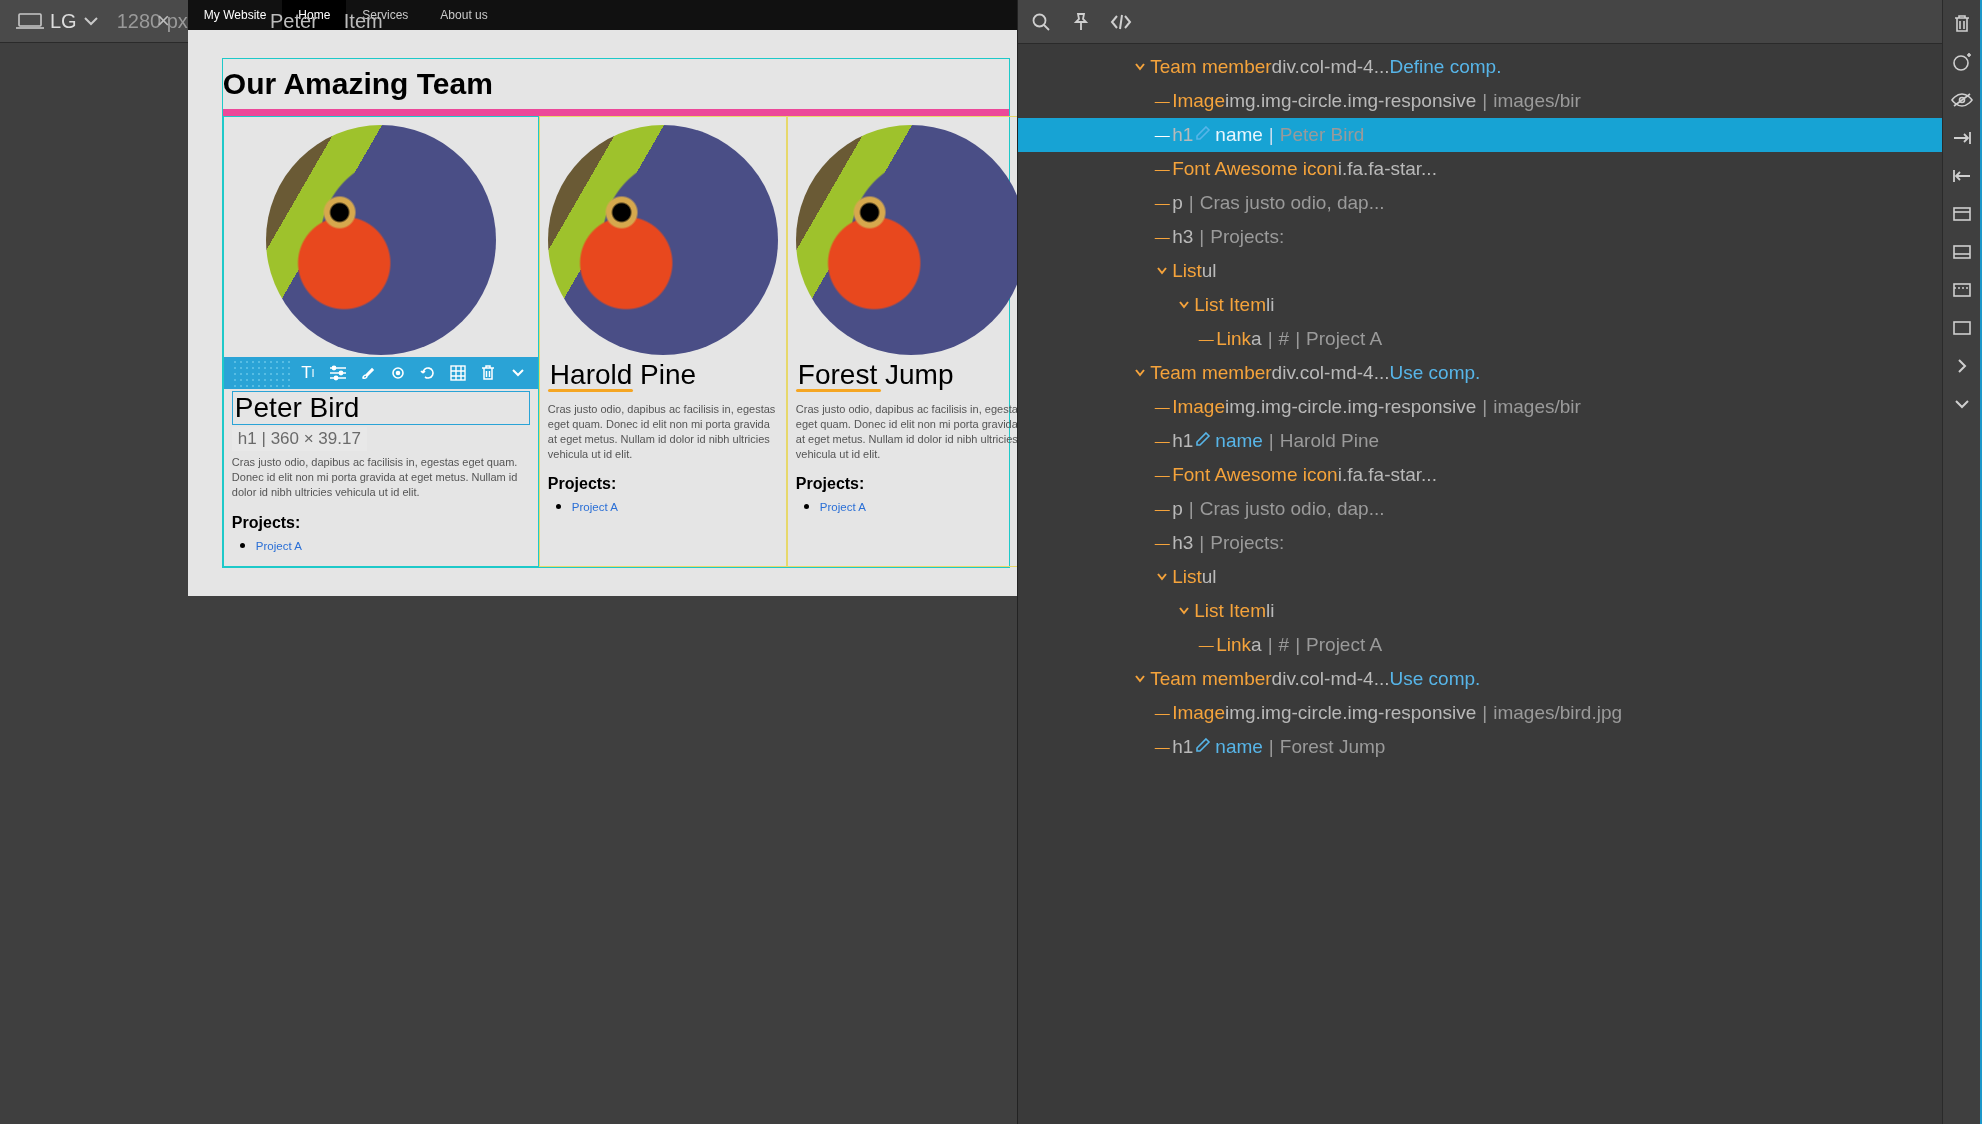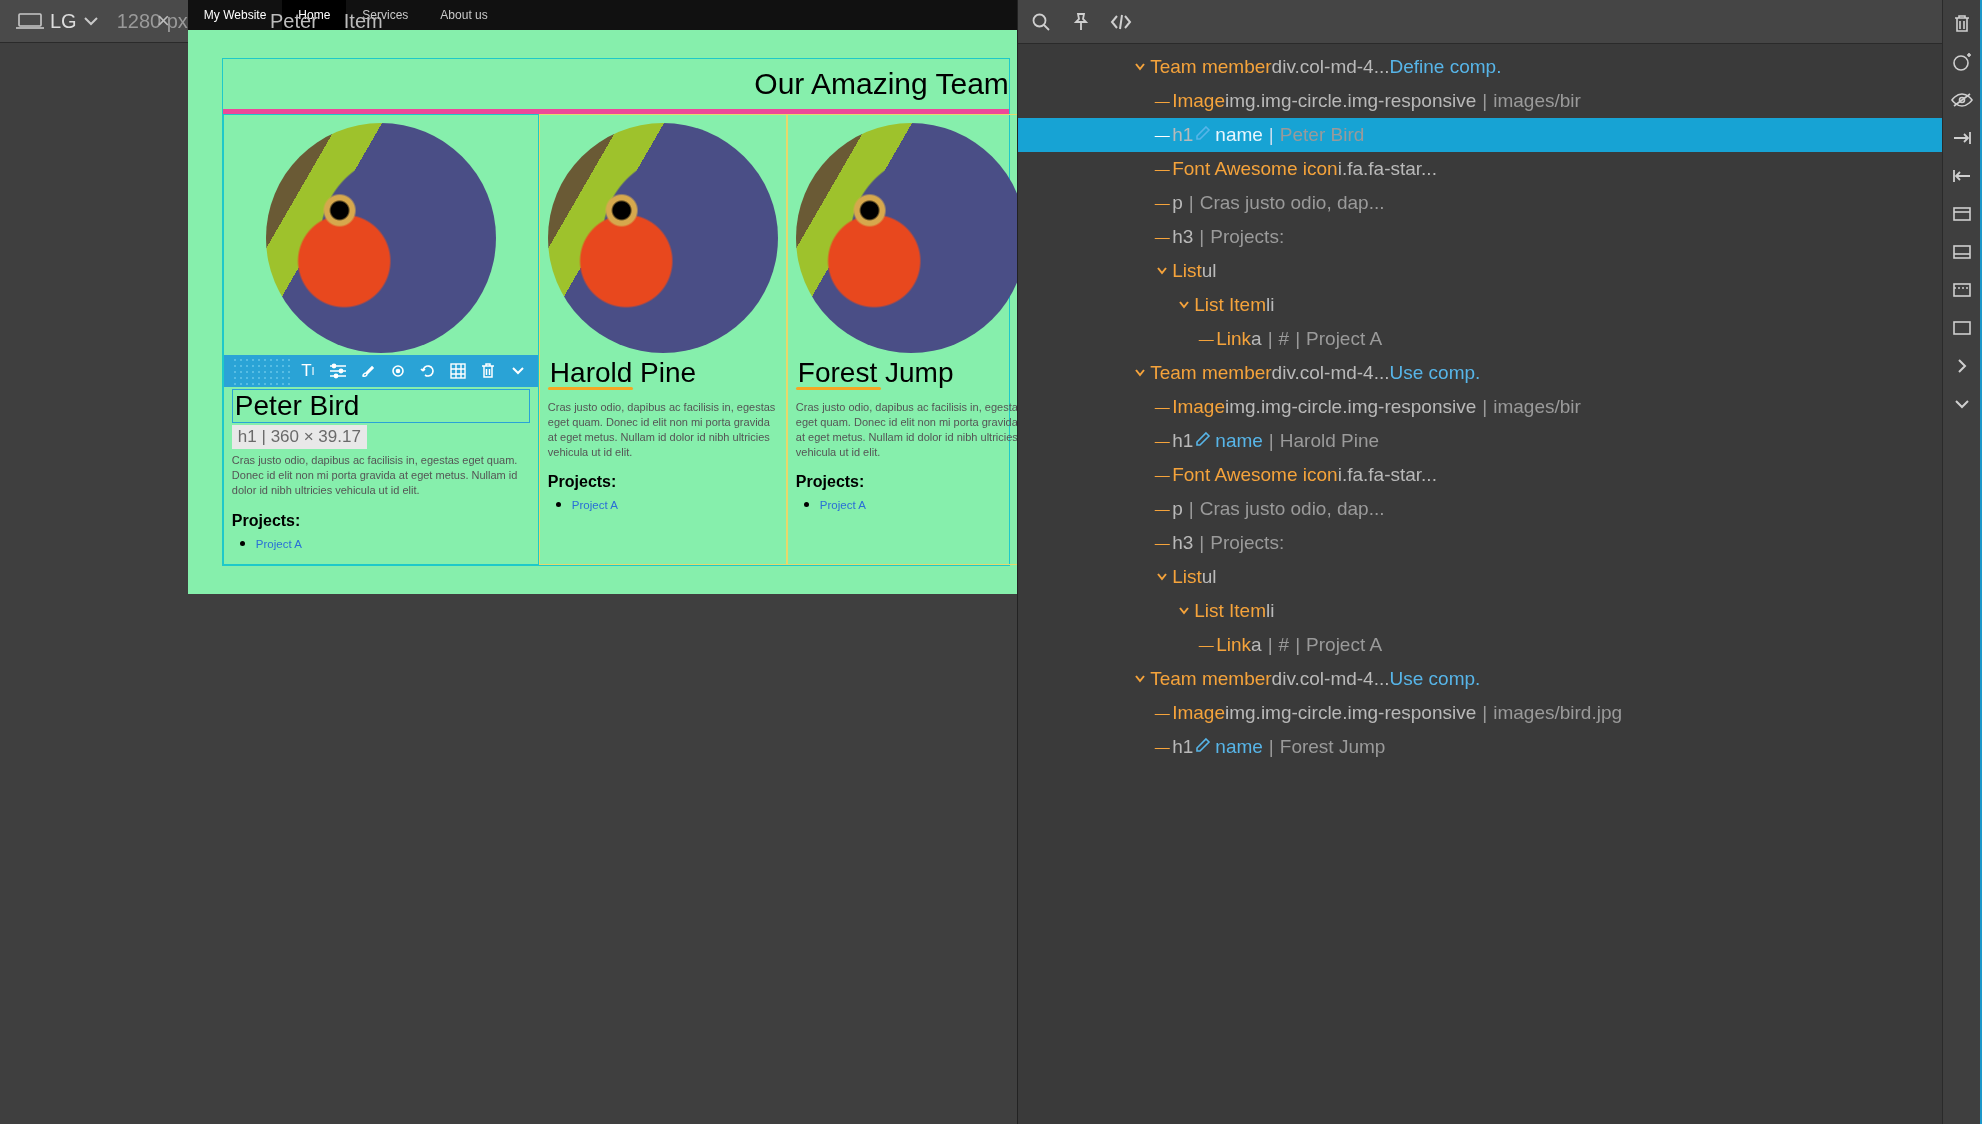--- a/index.html
+++ b/index.html
@@ -12,30 +12,30 @@
   .left-top{height:43px;display:flex;align-items:center;color:#bcbcbc;background:#4a4a4a;border-bottom:1px solid #2a2a2a;position:relative}
   .dev-icon{width:28px;height:18px;margin:0 6px 0 16px;display:flex;align-items:center;justify-content:center}
   .dev-icon svg{stroke:#c8c8c8}
   .bp-label{font-size:20px;color:#dcdcdc;margin-right:6px}
   .bp-chev{margin-right:18px}
   .bp-px{font-size:20px;color:#9a9a9a}
   .left-top .mid{position:absolute;left:270px;display:flex;gap:26px;font-size:20px;color:#bcbcbc}
   .left-top .x{position:absolute;right:18px;font-size:22px;color:#bcbcbc;cursor:pointer}
 
   .canvas-wrap{flex:1;overflow:auto;background:#3f3f3f}
-  .canvas{width:856px;margin:0;background:#86efac}
+  .canvas{width:856px;margin:0;background:#e5e5e5}
 
   .site-nav{height:30px;background:#111;display:flex;align-items:stretch;font-size:12px}
   .site-nav .item{display:flex;align-items:center;padding:0 16px;color:#c9c9c9;cursor:pointer}
   .site-nav .item.active{background:#000;color:#fff}
   .site-nav .brand{color:#fff}
 
   .page{padding:28px 34px}
   .sel-outer{border:1px solid #1ec9c9;padding:0}
-  .team-title{font-size:30px;font-weight:400;text-align:right;padding:8px 0;border-bottom:5px solid #ec4899}
+  .team-title{font-size:30px;font-weight:700;text-align:left;padding:8px 0;border-bottom:7px solid #ec4899}
   .row{display:flex}
   .col{flex:1;border:1px solid #e7d86b;padding:6px 8px 12px}
   .col.sel{border:1px solid #1ec9c9}
   .avatar{width:230px;height:230px;border-radius:50%;margin:2px auto;background:
      radial-gradient(circle at 32% 38%,#000 4%,transparent 5%),
      radial-gradient(circle at 32% 38%,#d6a84d 7%,transparent 8%),
      radial-gradient(circle at 34% 60%,#e8481e 0 22%,transparent 23%),
      radial-gradient(circle at 60% 50%,#4a4e86 0 46%,transparent 47%),
      linear-gradient(120deg,#6a5a35 0 20%,#9ec22c 20% 32%,#4a4e86 32% 100%);
   }

